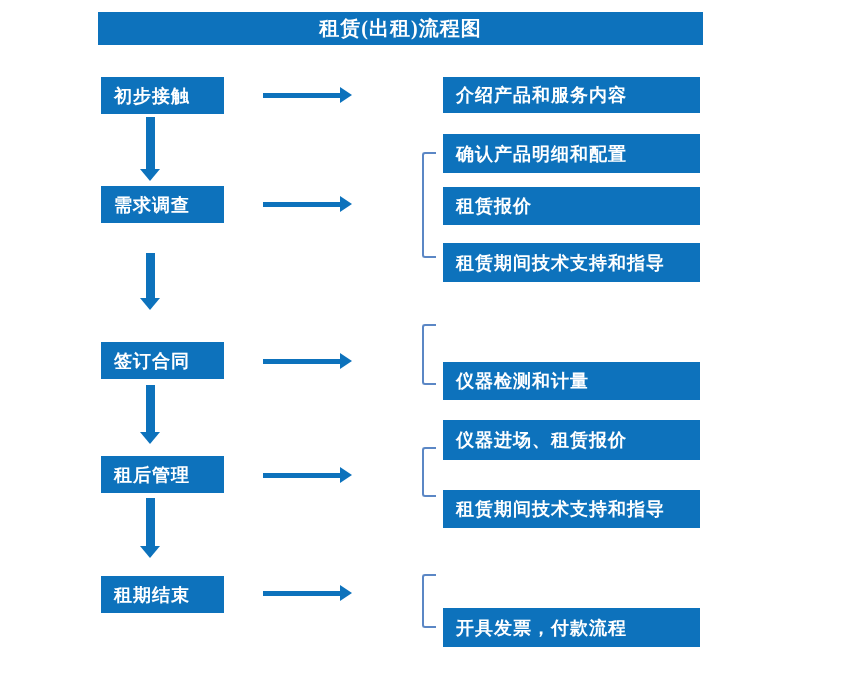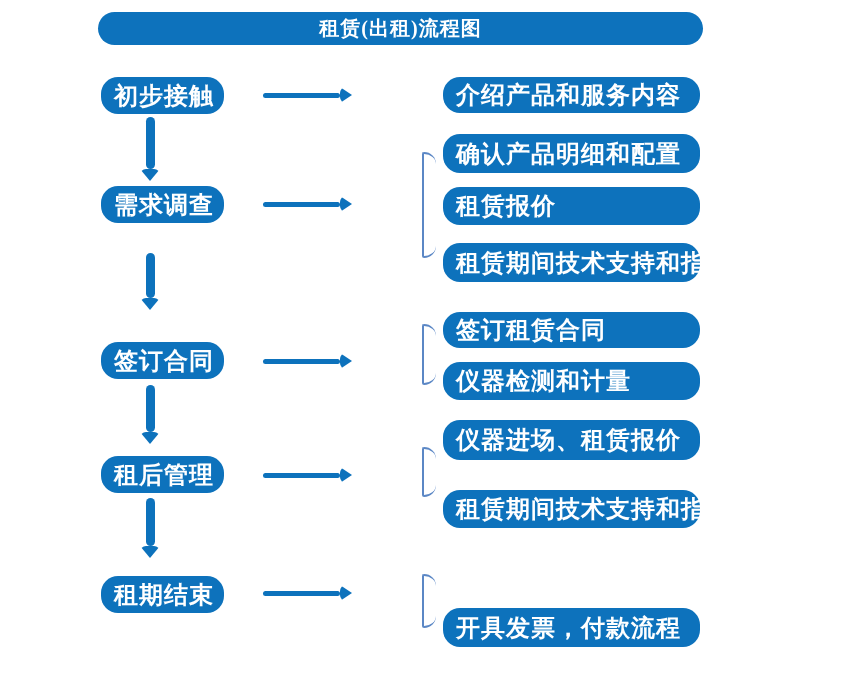--- a/index.html
+++ b/index.html
@@ -1,21 +1,21 @@
 <!DOCTYPE html>
 <html style="--primary: #0d72bc; --bracket: #5b87c5; --background: #ffffff; --text: #ffffff;"><head>
 <meta charset="utf-8">
 <style>
   :root {
     --primary: #0d72bc;
     --bracket: #5b87c5;
     --background: #ffffff;
     --text: #ffffff;
   }
-  * { margin: 0; padding: 0; box-sizing: border-box; border-radius: 17px; }
+  * { margin: 0; padding: 0; box-sizing: border-box; }
   body {
     font-family: "Liberation Serif", "DejaVu Serif", serif;
     background: #fff;
   }
   .canvas {
     position: relative;
     width: 844px;
     height: 688px;
     background: var(--background);
     overflow: hidden;
@@ -26,21 +26,21 @@
     background: var(--primary);
     color: var(--text);
     font-size: 20px; font-weight: bold;
     display: flex; align-items: center; justify-content: center;
     letter-spacing: 1px;
   }
   .box {
     position: absolute;
     background: var(--primary);
     color: var(--text);
-    font-size: 24px; font-weight: bold;
+    font-size: 18px; font-weight: bold;
     display: flex; align-items: center;
     padding-left: 13px;
     white-space: nowrap;
     letter-spacing: 1px;
   }
   .step-box { left: 101px; width: 123px; height: 37px; }
   .detail-box { left: 443px; width: 257px; }
   
   .harrow {
     position: absolute;
@@ -133,21 +133,20 @@
   <div class="bracket" style="top:324px; height:61px;"></div>
   <div class="bracket" style="top:447px; height:50px;"></div>
   <div class="bracket" style="top:574px; height:54px;"></div>
 
   <div class="box detail-box" style="top:77px;  height:36px;">介绍产品和服务内容</div>
 
   <div class="box detail-box" style="top:134px; height:39px;">确认产品明细和配置</div>
   <div class="box detail-box" style="top:187px; height:38px;">租赁报价</div>
   <div class="box detail-box" style="top:243px; height:39px;">租赁期间技术支持和指导</div>
 
-  <div class="box detail-box" style="top:312px; height:36px;">签订租赁合同</div>
   <div class="box detail-box" style="top:362px; height:38px;">仪器检测和计量</div>
 
   <div class="box detail-box" style="top:420px; height:40px;">仪器进场、租赁报价</div>
   <div class="box detail-box" style="top:490px; height:38px;">租赁期间技术支持和指导</div>
 
   <div class="box detail-box" style="top:608px; height:39px;text-align:center;">开具发票，付款流程</div>
 
 </div>
 
 </body></html>

